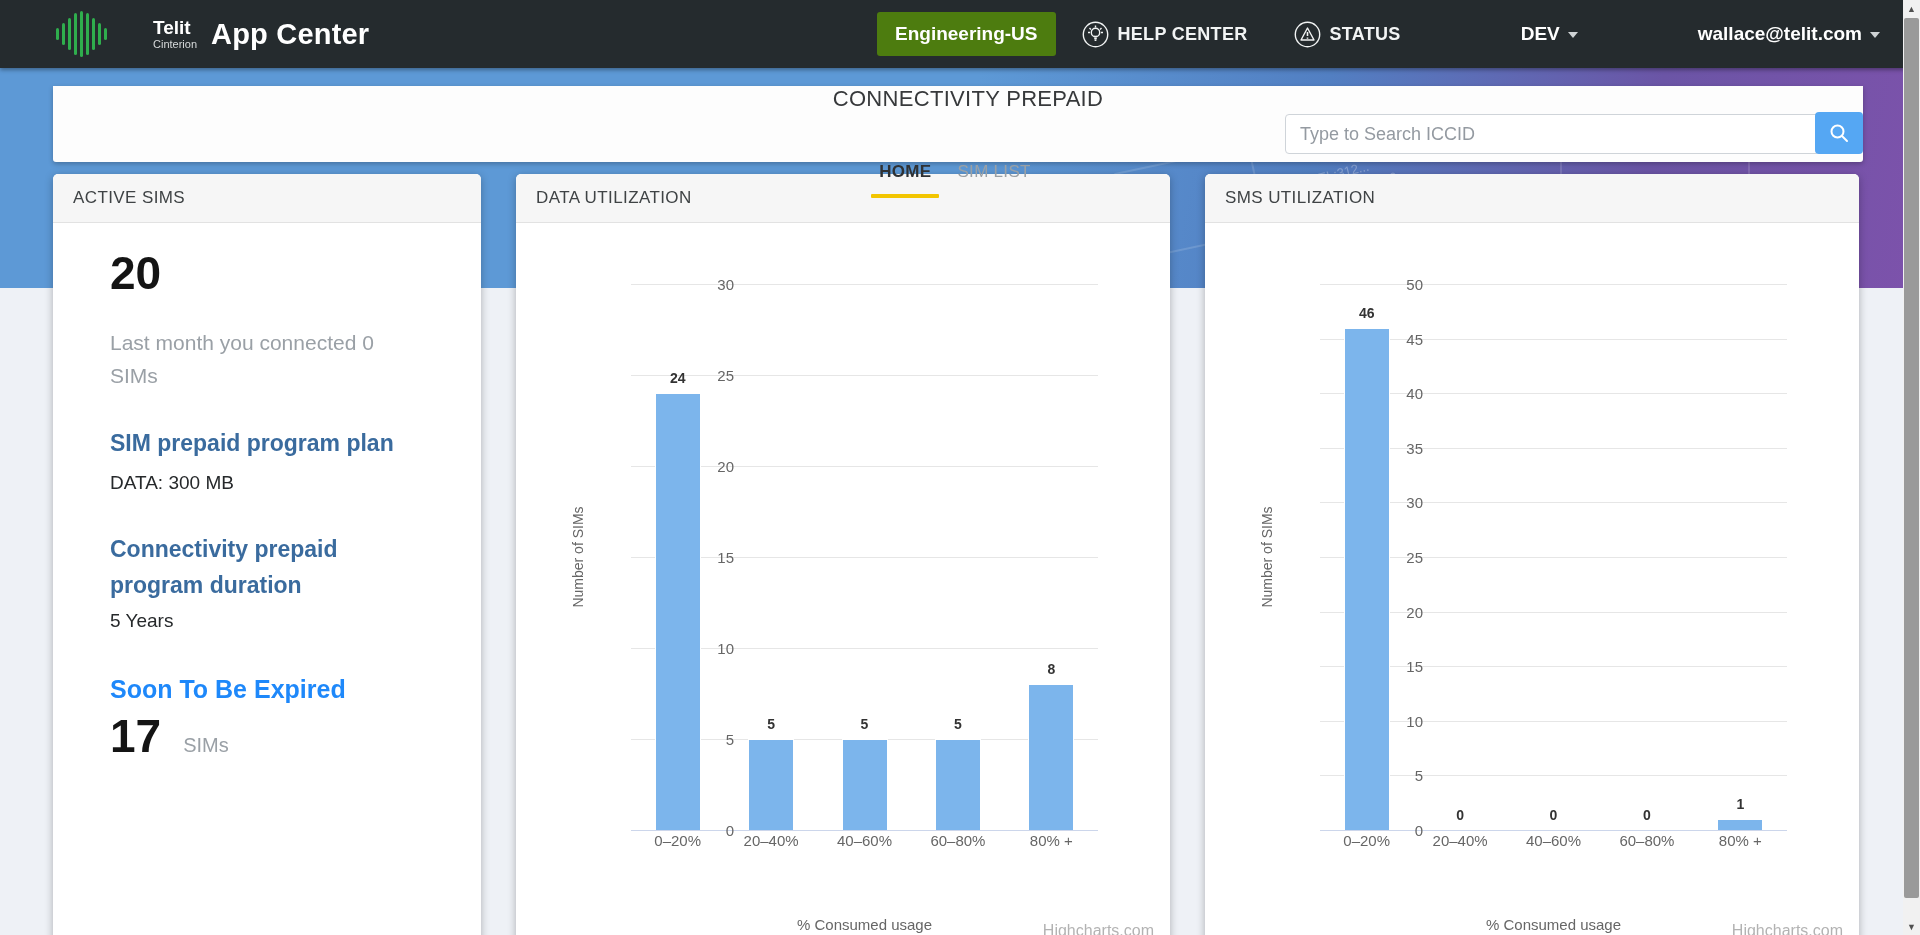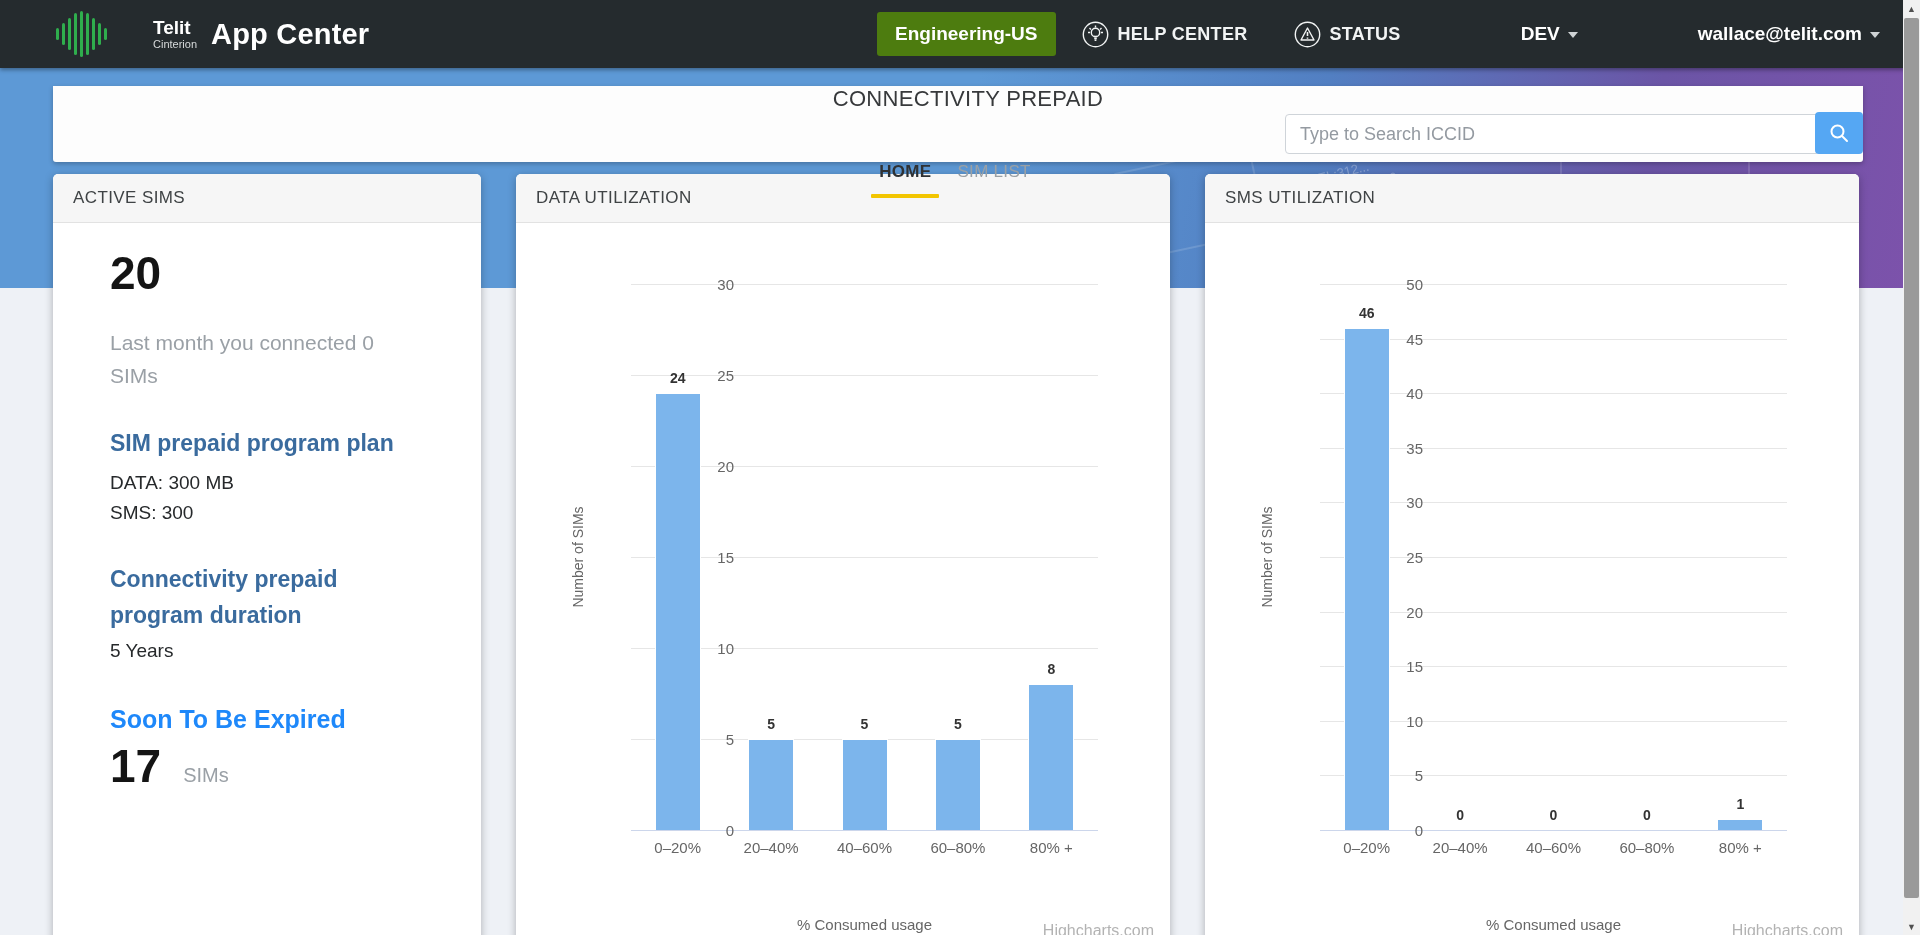--- a/index.html
+++ b/index.html
@@ -95,21 +95,21 @@
   
   .chart-area { position:absolute; left:0; top:50px; right:0; bottom:0; }
   .plot { position:absolute; left:115px; right:72px; top:60px; height:546px; }
   .gridline { position:absolute; left:0; right:0; height:1px; background:#e6e6e6; }
   .gridline.baseline { background:#ccd6eb; }
   .ytick { position:absolute; right:calc(100% - 103px); transform:translateY(-50%); font-size:15px; color:#666; text-align:right; width:40px; }
   .slots { position:absolute; left:0; right:0; top:0; bottom:0; display:flex; }
   .slot { flex:1; position:relative; }
   .bar { position:absolute; left:50%; transform:translateX(-50%); bottom:0; width:46px; background:#7cb5ec; border:1px solid #fff; border-bottom:none; }
   .bar-label { position:absolute; left:50%; transform:translateX(-50%); font-size:14px; font-weight:bold; color:#333; white-space:nowrap; }
-  .xtick { position:absolute; left:50%; transform:translateX(-50%); top:100%; margin-top:9px; font-size:15px; color:#666; white-space:nowrap; }
+  .xtick { position:absolute; left:50%; transform:translateX(-50%); top:100%; margin-top:2px; font-size:15px; color:#666; white-space:nowrap; }
   .y-title {
     position:absolute; left:62px; top:333px; transform:translate(-50%,-50%) rotate(-90deg);
     font-size:14px; color:#666; white-space:nowrap;
   }
   .x-title { position:absolute; left:115px; right:72px; top:692px; text-align:center; font-size:15px; color:#666; }
   .watermark { position:absolute; top:698px; right:16px; font-size:16px; color:#999; opacity:.75; }
 
   
   .scrollbar { position:absolute; right:0; top:0; width:17px; height:935px; background:#f1f1f1; z-index:50; }
   .scroll-btn { position:absolute; left:0; width:17px; height:17px; display:flex; align-items:center; justify-content:center; font-size:9px; color:#505050; cursor:pointer; }
@@ -206,21 +206,20 @@
 
   <section class="card card-sims">
     <div class="card-header">
       <div class="card-title">ACTIVE SIMS</div>
     </div>
     <div class="sims-body">
       <div class="big-number">20</div>
       <div class="muted-text">Last month you connected 0 SIMs</div>
       <div class="plan-title">SIM prepaid program plan</div>
       <div class="plan-line" style="margin-top:10px;">DATA: 300 MB</div>
-      <div class="plan-line" style="margin-top:2px;">SMS: 300</div>
       <div class="duration-title">Connectivity prepaid program duration</div>
       <div class="plan-line" style="margin-top:4px;">5 Years</div>
       <div class="expired-title">Soon To Be Expired</div>
       <div class="expired-row">
         <span class="big-number">17</span>
         <span class="expired-unit">SIMs</span>
       </div>
     </div>
   </section>
 

